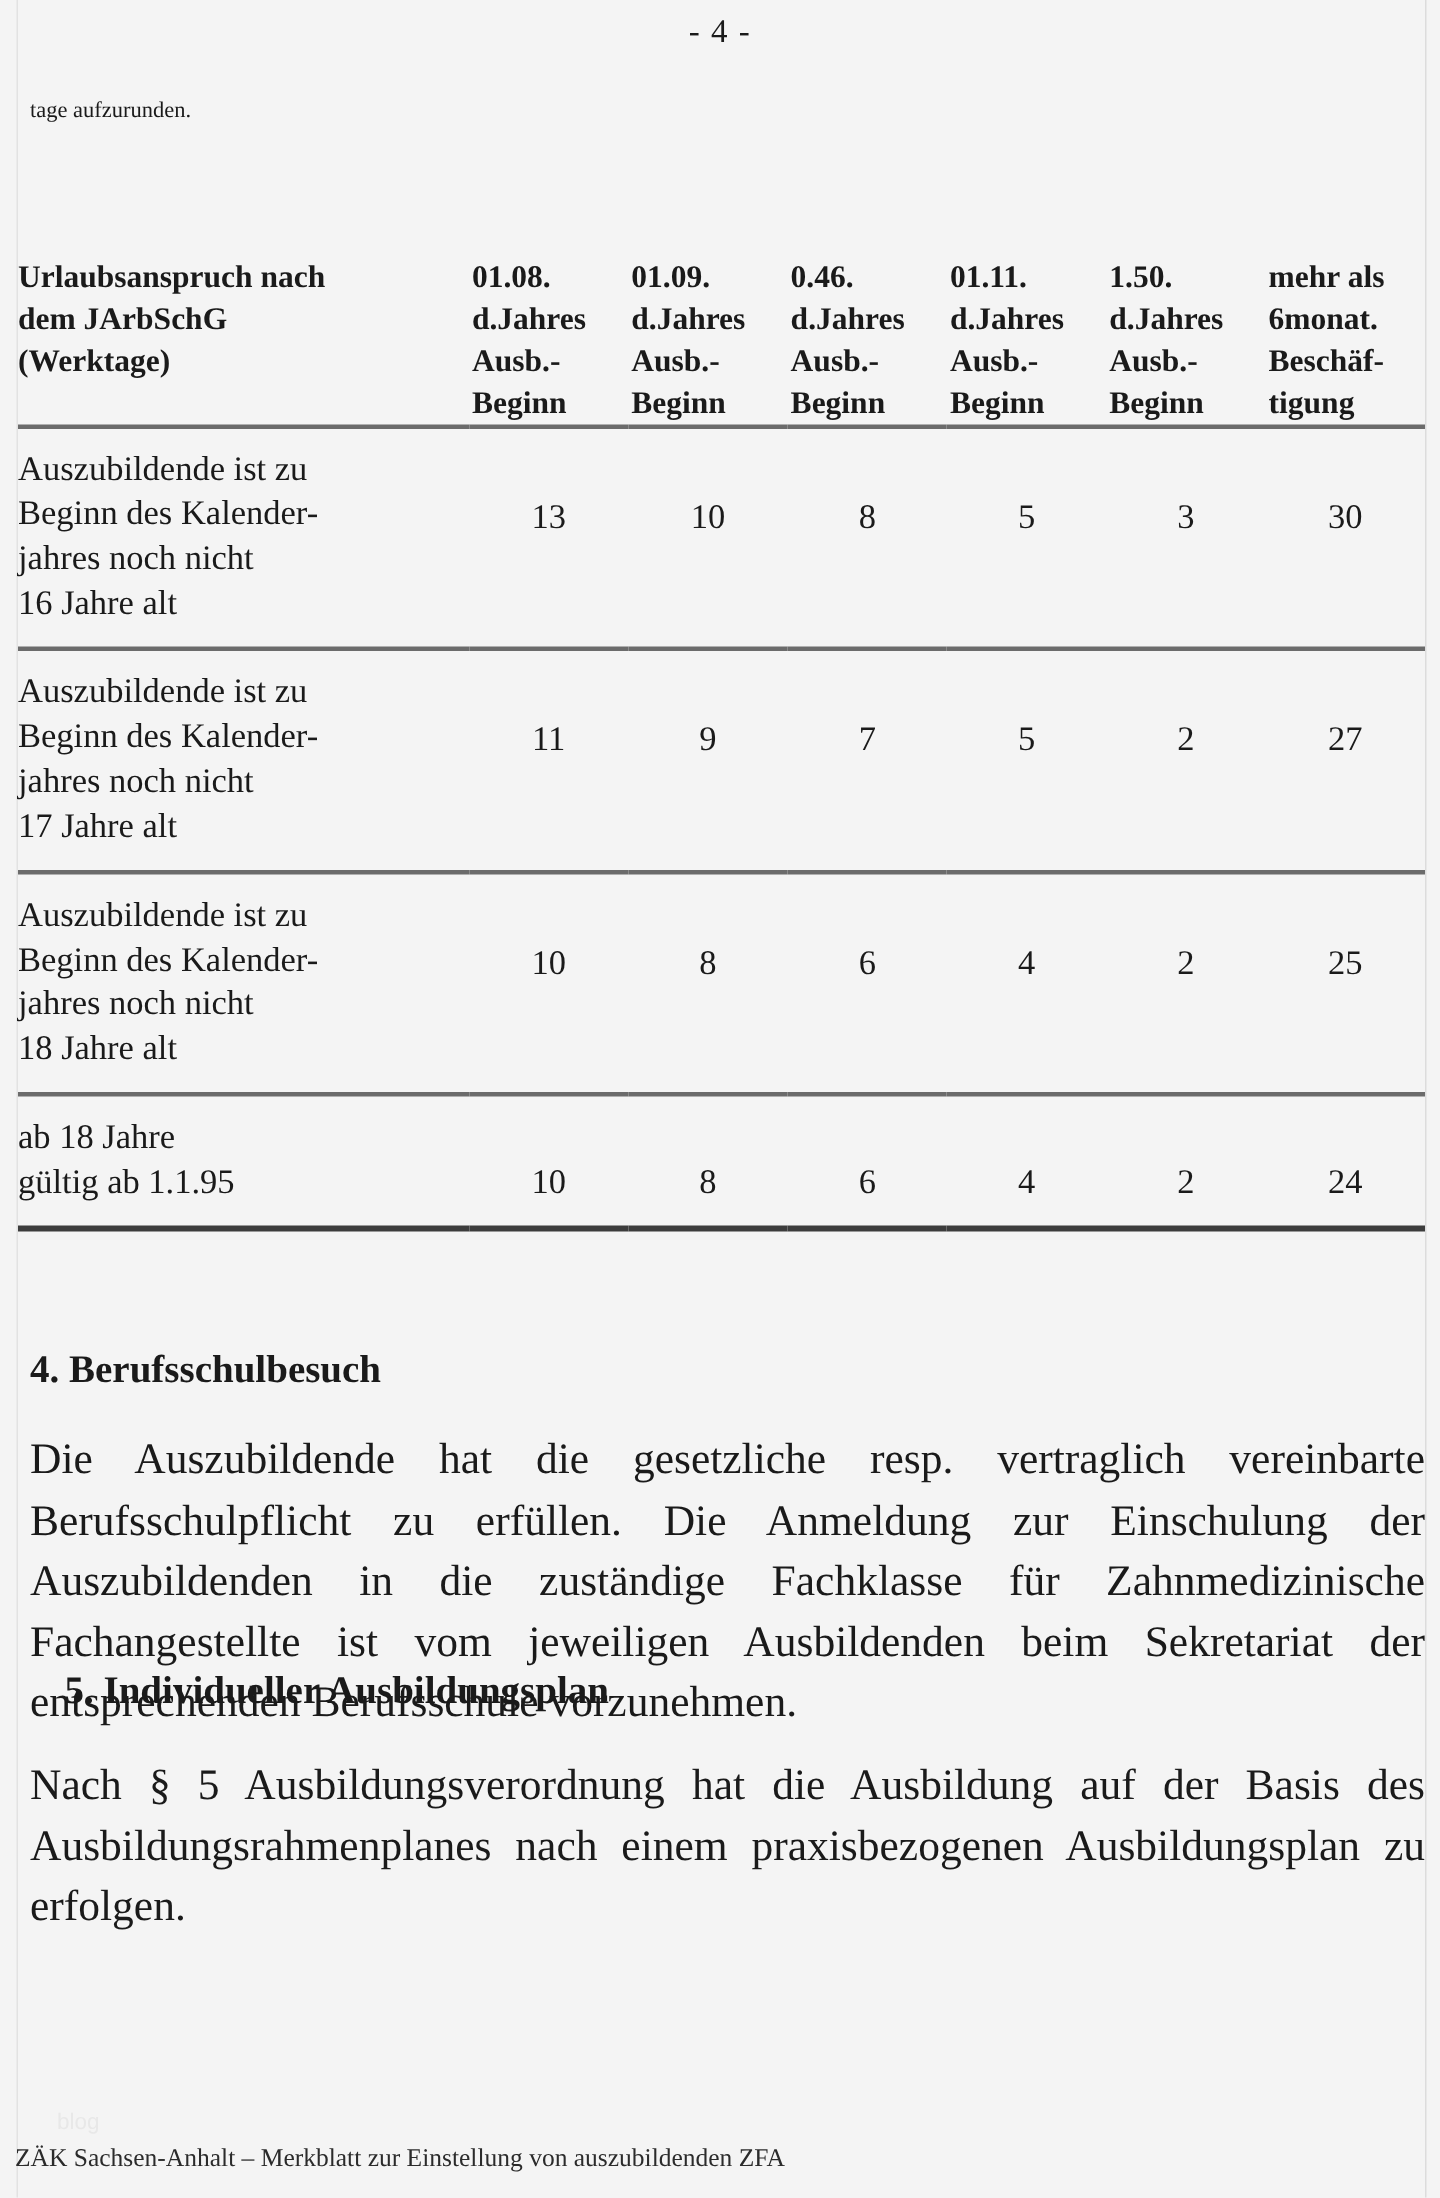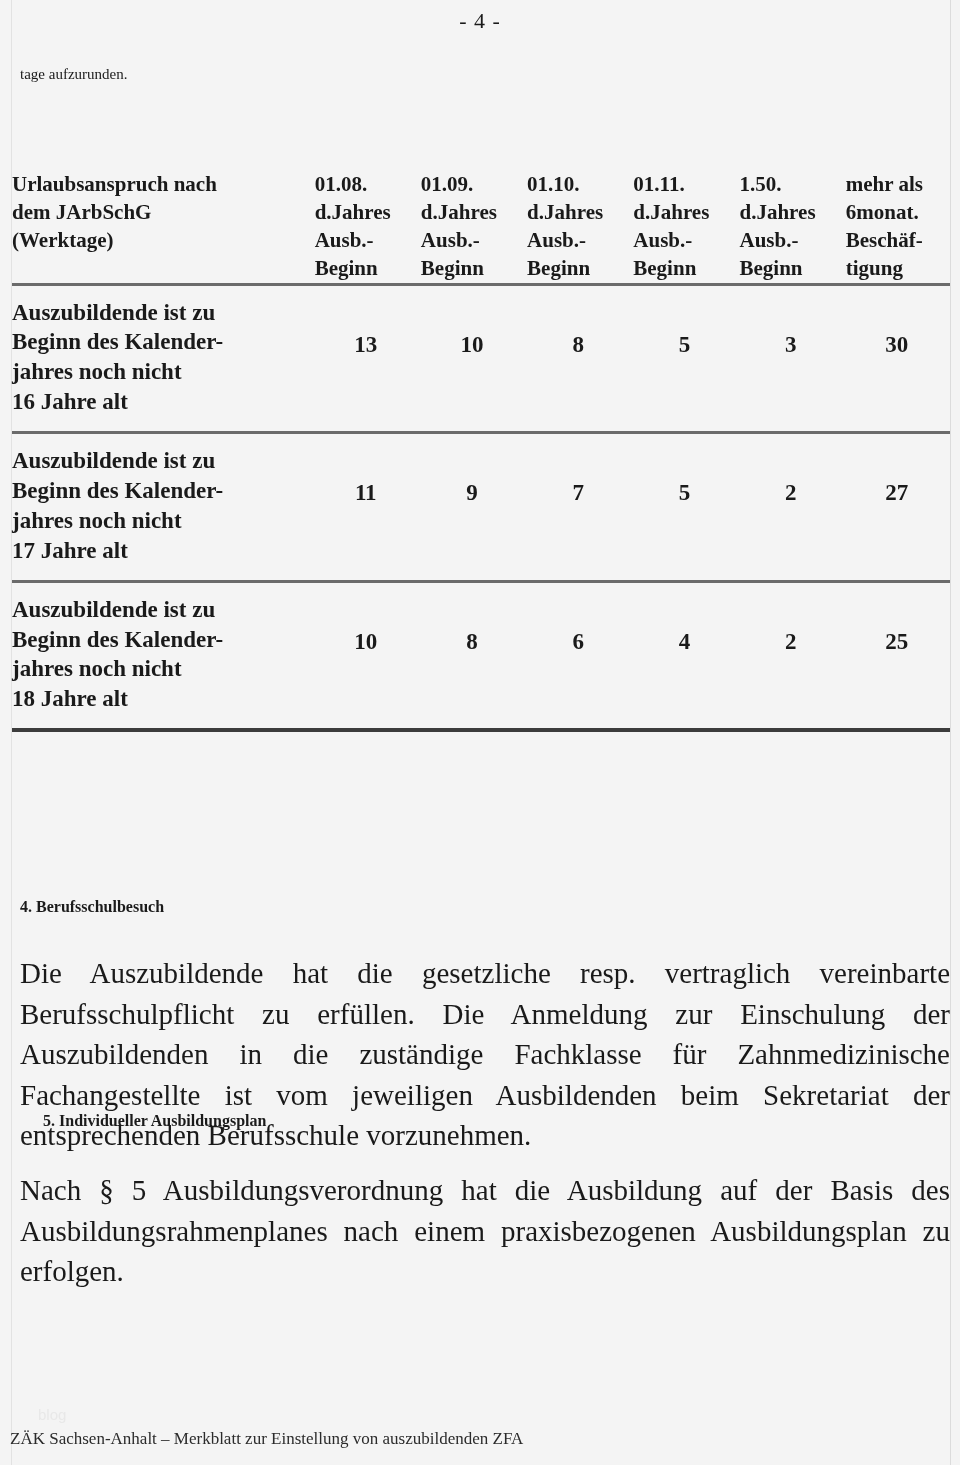--- a/index.html
+++ b/index.html
@@ -86,21 +86,20 @@
   thead th.head-label {
     padding-right: 10px;
   }
   thead th.head-col {
     padding-left: 2px;
   }
 
   
   tbody tr.body-row > td {
     border-top: 3px solid #6b6b6b;
-    font-weight: bold;
   }
   tbody tr.body-row.first > td {
     border-top: 3px solid #6b6b6b;
   }
   tbody tr.closing-rule > td {
     border-top: 4px solid #3c3c3c;
     height: 0;
     line-height: 0;
     font-size: 0;
   }
@@ -116,21 +115,21 @@
     text-align: center;
     padding-top: 12px;
   }
   
   tr.r-tall td.cell-num { padding-top: 46px; text-align: center; }
   tr.r-short td.cell-num { padding-top: 44px; }
 
   
   .section-heading {
     position: absolute;
-    font-size: 16px;
+    font-size: 26px;
     font-weight: bold;
   }
   .section-body {
     position: absolute;
     font-size: 29px;
     line-height: 1.40;
     text-align: justify;
   }
 
   #sec4-heading { left: 20px; top: 898px; }
@@ -189,21 +188,21 @@
           <div>Ausb.-</div>
           <div>Beginn</div>
         </th>
         <th class="head-col">
           <div>01.09.</div>
           <div>d.Jahres</div>
           <div>Ausb.-</div>
           <div>Beginn</div>
         </th>
         <th class="head-col">
-          <div>01.10.</div>
+          <div>0.46.</div>
           <div>d.Jahres</div>
           <div>Ausb.-</div>
           <div>Beginn</div>
         </th>
         <th class="head-col">
           <div>01.11.</div>
           <div>d.Jahres</div>
           <div>Ausb.-</div>
           <div>Beginn</div>
         </th>
@@ -261,20 +260,32 @@
           <div>18 Jahre alt</div>
         </td>
         <td class="cell-num">10</td>
         <td class="cell-num">8</td>
         <td class="cell-num">6</td>
         <td class="cell-num">4</td>
         <td class="cell-num">2</td>
         <td class="cell-num">25</td>
       </tr>
 
+      <tr class="body-row r-short">
+        <td class="cell-label">
+          <div>ab 18 Jahre</div>
+          <div>gültig ab 1.1.95</div>
+        </td>
+        <td class="cell-num">10</td>
+        <td class="cell-num">8</td>
+        <td class="cell-num">6</td>
+        <td class="cell-num">4</td>
+        <td class="cell-num">2</td>
+        <td class="cell-num">24</td>
+      </tr>
 
       <tr class="closing-rule">
         <td colspan="7"></td>
       </tr>
     </tbody>
   </table>
 </div>
 
 <div class="section-heading" id="sec4-heading">4. Berufsschulbesuch</div>
 <div class="section-body" id="sec4-body">Die Auszubildende hat die gesetzliche resp. vertraglich vereinbarte Berufsschulpflicht zu erfüllen. Die Anmeldung zur Einschulung der Auszubildenden in die zuständige Fachklasse für Zahnmedizinische Fachangestellte ist vom jeweiligen Ausbildenden beim Sekretariat der entsprechenden Berufsschule vorzunehmen.</div>

